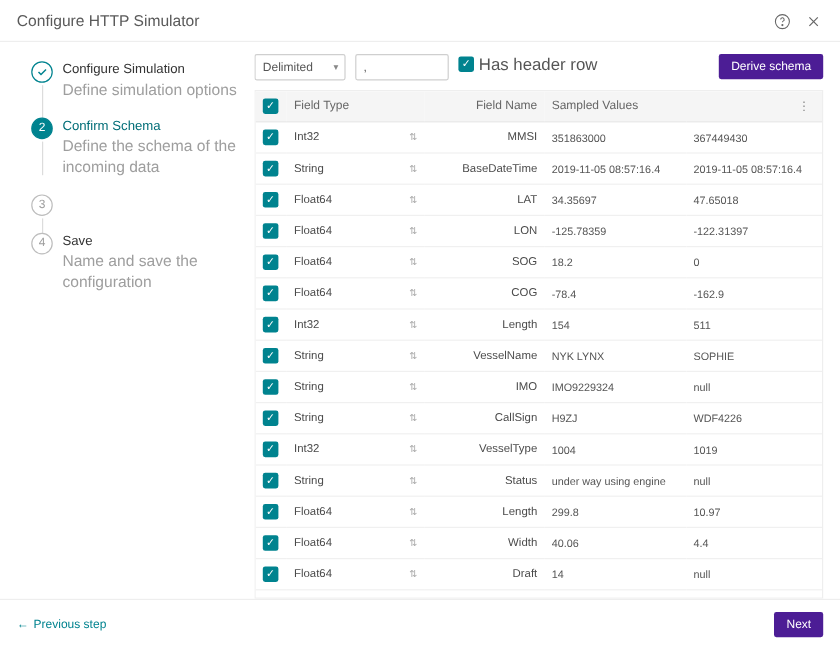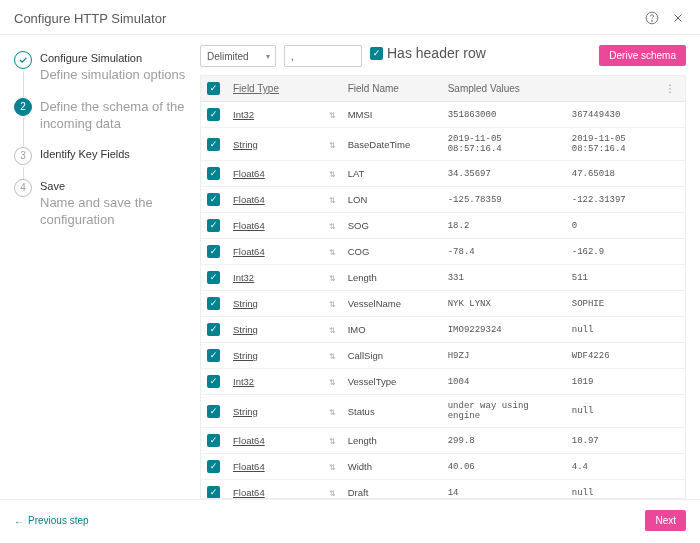--- a/index.html
+++ b/index.html
@@ -9,21 +9,21 @@
     color: #4a4a4a;
     background: #fff;
     width: 700px;
     height: 543px;
     overflow: hidden;
     display: flex;
     flex-direction: column;
   }
   .header {
     display: flex;
-    align-items: center;
+    align-items: flex-start;
     padding: 10px 14px 8px 14px;
     border-bottom: 1px solid #eee;
   }
   .header-title {
     font-size: 13px;
     font-weight: 400;
     color: #5a5a5a;
     flex: 1;
   }
   .header-icon {
@@ -31,20 +31,21 @@
     display: inline-flex;
     align-items: center; justify-content: center;
     margin-left: 10px;
     color: #666;
     cursor: pointer;
   }
   .body {
     flex: 1;
     display: flex;
     overflow: hidden;
+    padding-left: 12px;
   }
   
   .stepper {
     width: 200px;
     padding: 16px 10px 10px 14px;
     flex-shrink: 0;
   }
   .step {
     display: flex;
     align-items: flex-start;
@@ -156,21 +157,21 @@
     font-size: 9px;
     line-height: 1;
     cursor: pointer;
   }
   .check-label {
     font-size: 14px;
     color: #555;
   }
   .spacer { flex: 1; }
   .btn {
-    background: #ec4899;
+    background: #4c1d95;
     color: #fff;
     border: none;
     border-radius: 2px;
     padding: 5px 10px;
     font-size: 10px;
     cursor: pointer;
   }
   
   .table-wrap {
     flex: 1;
@@ -192,25 +193,25 @@
     top: 0;
   }
   tbody td {
     font-size: 9.5px;
     color: #4a4a4a;
     padding: 6px 6px;
     border-bottom: 1px solid #f0f0f0;
     vertical-align: middle;
   }
   .col-check { width: 26px; }
-  .col-type { width: 96px; text-decoration: underline; }
+  .col-type { width: 96px; }
   .col-sort { width: 14px; text-align: center; color: #999; }
-  .col-name { width: 100px; }
+  .col-name { width: 100px; text-align: right; }
   .sort-ico { font-size: 8px; color: #aaa; cursor: pointer; }
-  .monos { font-family: Liberation Mono, monospace; font-size: 9px; color:#555; }
+  .monos { font-family: Liberation Sans, sans-serif; font-size: 9px; color:#555; }
   .more-ico { float: right; color:#888; cursor:pointer; padding-right:4px; }
   
   .footer {
     display: flex;
     align-items: center;
     padding: 10px 14px 12px 14px;
     border-top: 1px solid #eee;
   }
   .link-prev {
     color: #00838f;
@@ -253,29 +254,29 @@
       <span class="step-text">
         <div class="step-title">Configure Simulation</div>
         <div class="step-desc">Define simulation options</div>
       </span>
       <span class="step-connector"></span>
     </div>
 
     <div class="step current">
       <span class="step-badge">2</span>
       <span class="step-text">
+        <div class="step-title">Confirm Schema</div>
         <div class="step-desc">Define the schema of the incoming data</div>
       </span>
       <span class="step-connector"></span>
     </div>
 
     <div class="step">
       <span class="step-badge">3</span>
       <span class="step-text">
-        <div class="step-title">Identify Key Fields</div>
       </span>
       <span class="step-connector"></span>
     </div>
 
     <div class="step">
       <span class="step-badge">4</span>
       <span class="step-text">
         <div class="step-title">Save</div>
         <div class="step-desc">Name and save the configuration</div>
       </span>
@@ -364,21 +365,21 @@
               <td class="col-sort"><span class="sort-ico">⇅</span></td>
               <td class="col-name">COG</td>
               <td class="monos">-78.4</td>
               <td class="monos">-162.9</td>
             </tr>
             <tr>
               <td class="col-check"><span class="check">✓</span></td>
               <td class="col-type">Int32</td>
               <td class="col-sort"><span class="sort-ico">⇅</span></td>
               <td class="col-name">Length</td>
-              <td class="monos">331</td>
+              <td class="monos">154</td>
               <td class="monos">511</td>
             </tr>
             <tr>
               <td class="col-check"><span class="check">✓</span></td>
               <td class="col-type">String</td>
               <td class="col-sort"><span class="sort-ico">⇅</span></td>
               <td class="col-name">VesselName</td>
               <td class="monos">NYK LYNX</td>
               <td class="monos">SOPHIE</td>
             </tr>

